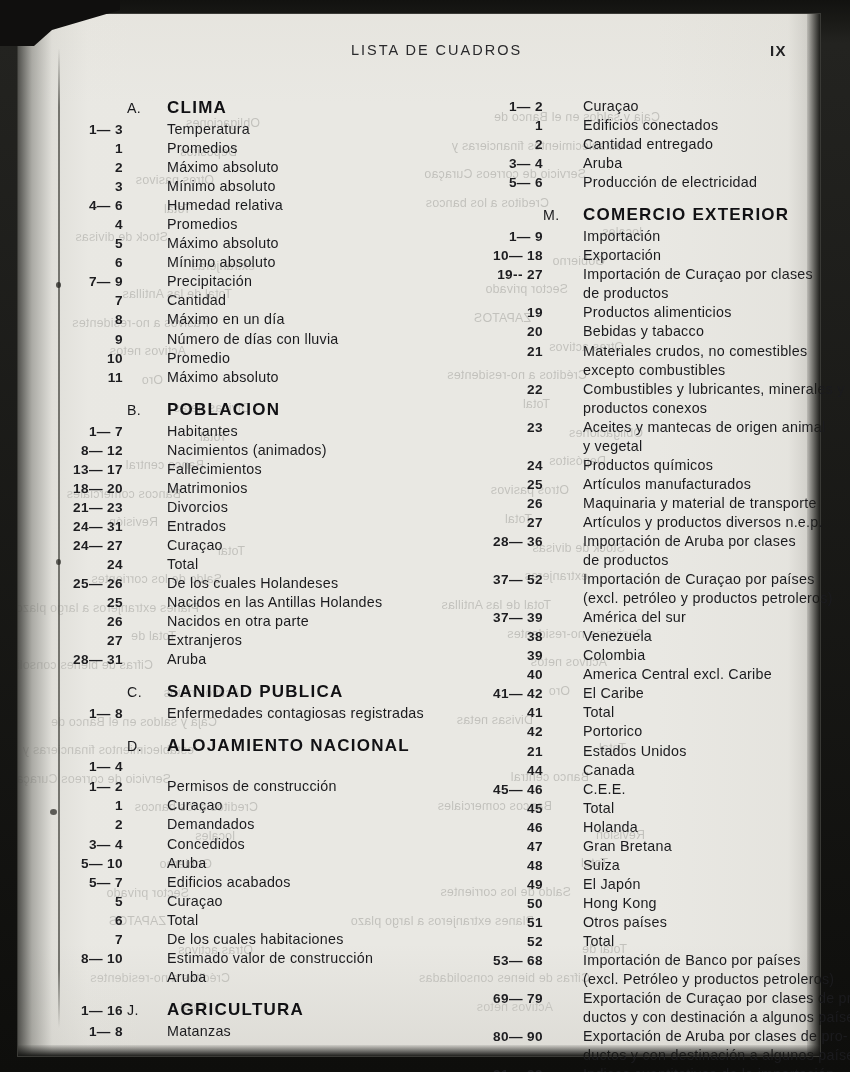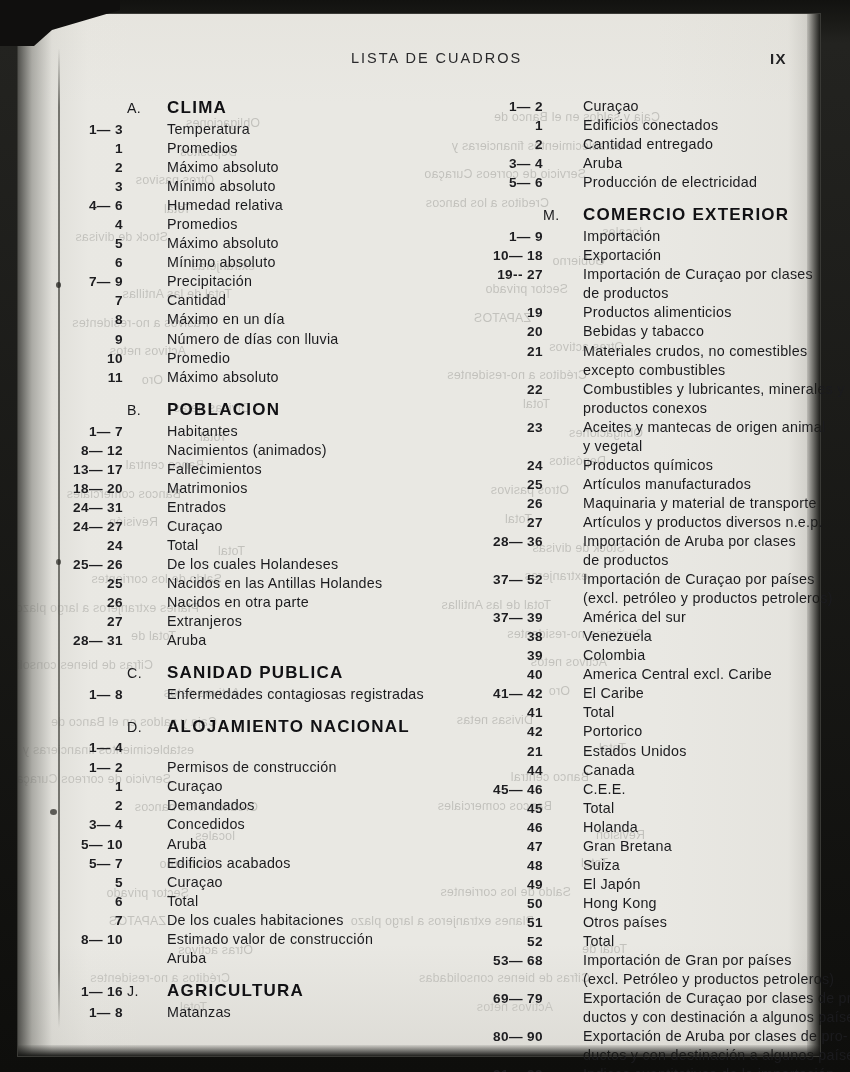--- a/index.html
+++ b/index.html
@@ -75,21 +75,21 @@
     filter:blur(.4px);
     color:#2a2a26;
     font-size:12.4px;
     letter-spacing:.2px;
   }
   #bleed .bl{position:absolute;white-space:nowrap;}
 
   
   #content{position:absolute;inset:0;color:#17171a;}
   .hdr{
-    position:absolute;top:36px;
+    position:absolute;top:28px;
     font-size:14.5px;letter-spacing:2.0px;color:#2a2a2c;
   }
   #hdr-title{left:333px;}
   #hdr-folio{right:33px;font-size:15px;letter-spacing:1.4px;font-weight:600;color:#232325;}
 
   .col{position:absolute;top:84px;}
   #col-left{left:0px;width:425px;}
   #col-right{left:425px;width:425px;}
 
   .row{
@@ -301,20 +301,25 @@
             <span class="num">13— 17</span>
             <span class="sect-letter"></span>
             <span class="lbl">Fallecimientos</span>
           </div>
           <div class="row">
             <span class="num">18— 20</span>
             <span class="sect-letter"></span>
             <span class="lbl">Matrimonios</span>
           </div>
           <div class="row">
+            <span class="num">21— 23</span>
+            <span class="sect-letter"></span>
+            <span class="lbl">Divorcios</span>
+          </div>
+          <div class="row">
             <span class="num">24— 31</span>
             <span class="sect-letter"></span>
             <span class="lbl">Entrados</span>
           </div>
           <div class="row">
             <span class="num">24— 27</span>
             <span class="sect-letter"></span>
             <span class="lbl">Curaçao</span>
           </div>
           <div class="row">
@@ -654,21 +659,21 @@
             <span class="lbl">Otros países</span>
           </div>
           <div class="row">
             <span class="num">52</span>
             <span class="sect-letter"></span>
             <span class="lbl">Total</span>
           </div>
           <div class="row">
             <span class="num">53— 68</span>
             <span class="sect-letter"></span>
-            <span class="lbl">Importación de Gran por países</span>
+            <span class="lbl">Importación de Banco por países</span>
           </div>
           <div class="row">
             <span class="num"></span>
             <span class="sect-letter"></span>
             <span class="lbl">(excl. Petróleo y productos petroleros)</span>
           </div>
           <div class="row">
             <span class="num">69— 79</span>
             <span class="sect-letter"></span>
             <span class="lbl">Exportación de Curaçao por clases de pro-</span>

